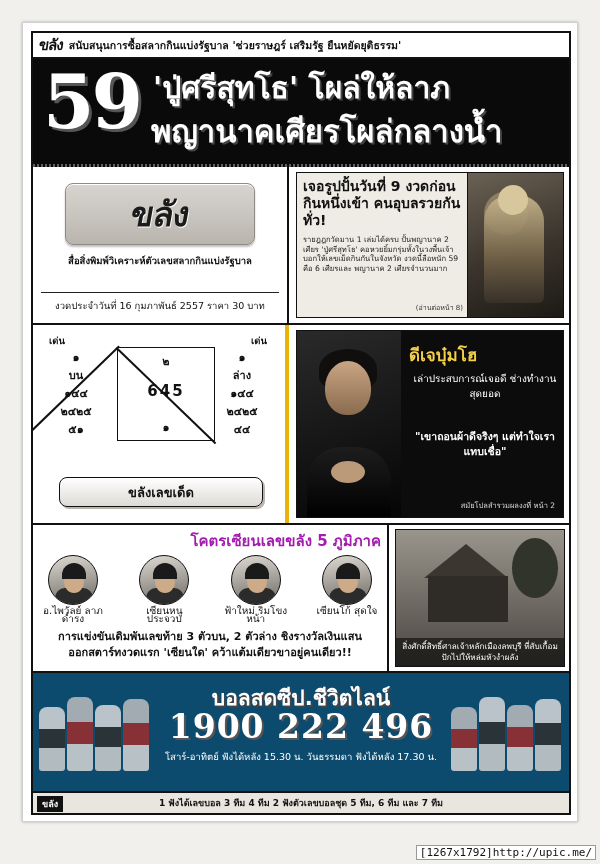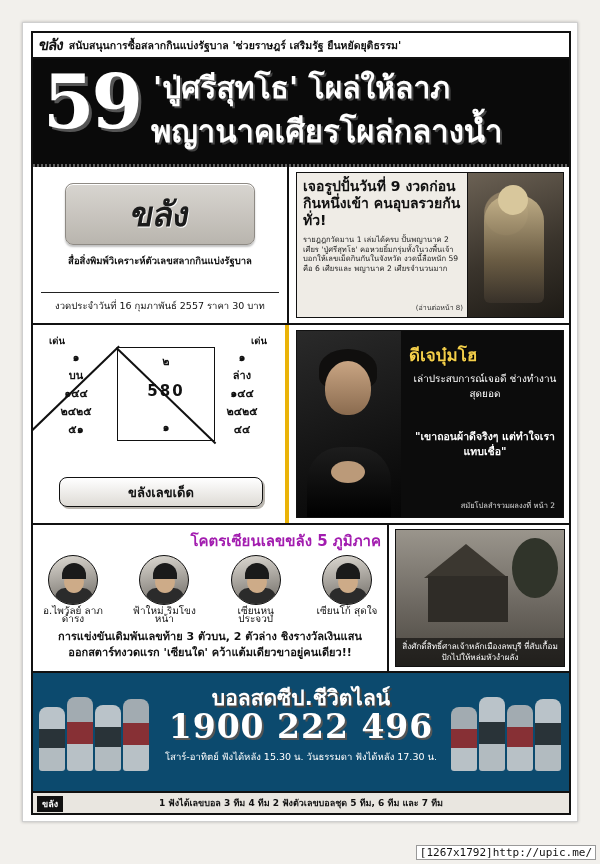--- a/index.html
+++ b/index.html
@@ -540,21 +540,21 @@
             <div class="col-r">
               <div>๑</div>
               <div>ล่าง</div>
               <div>๑๔๔</div>
               <div>๒๔๒๕</div>
               <div>๔๔</div>
             </div>
 
             <div class="square">
               <div class="sq-t">๒</div>
-              <div class="sq-c">580</div>
+              <div class="sq-c">645</div>
               <div class="sq-b">๑</div>
             </div>
           </div>
           <div class="ribbon">ขลังเลขเด็ด</div>
         </div>
 
         <div class="celeb">
           <div class="celeb-inner">
             <div class="celeb-photo">
               <div class="body"></div>
@@ -581,29 +581,29 @@
                   <div class="h"></div>
                 </div>
               <div class="face-name">อ.ไพวัลย์ ลาภดำรง</div>
             </div>
             <div class="face-cell">
               <div class="face-circ">
                   <div class="s"></div>
                   <div class="f"></div>
                   <div class="h"></div>
                 </div>
-              <div class="face-name">ฟ้าใหม่ ริมโขงหน้า</div>
+              <div class="face-name">เซียนหนู ประจวบ</div>
             </div>
             <div class="face-cell">
               <div class="face-circ">
                   <div class="s"></div>
                   <div class="f"></div>
                   <div class="h"></div>
                 </div>
-              <div class="face-name">เซียนหนู ประจวบ</div>
+              <div class="face-name">ฟ้าใหม่ ริมโขงหน้า</div>
             </div>
             <div class="face-cell">
               <div class="face-circ">
                   <div class="s"></div>
                   <div class="f"></div>
                   <div class="h"></div>
                 </div>
               <div class="face-name">เซียนโก้ สุดใจ</div>
             </div>
           </div>

